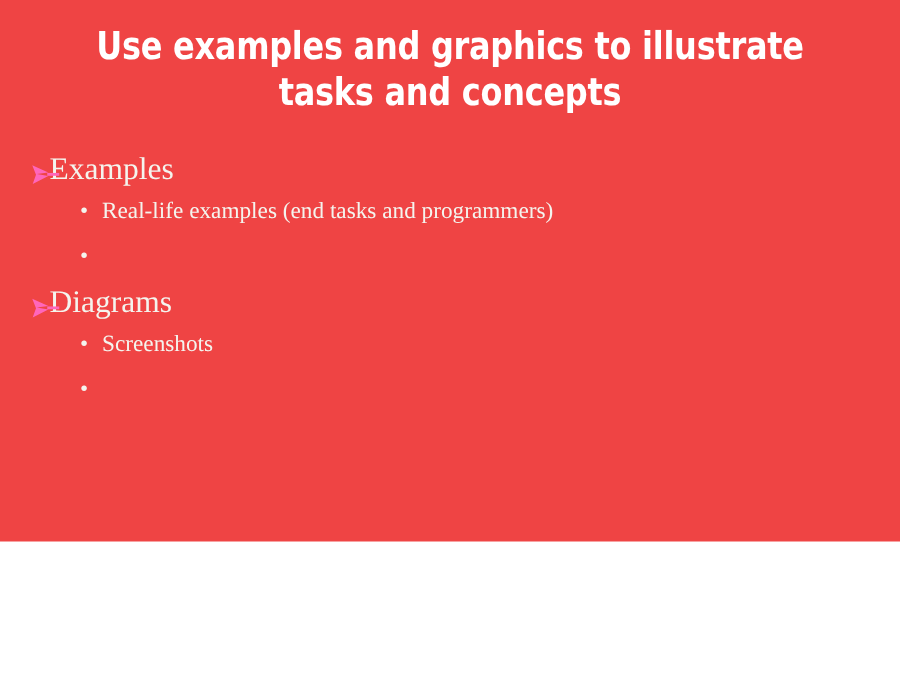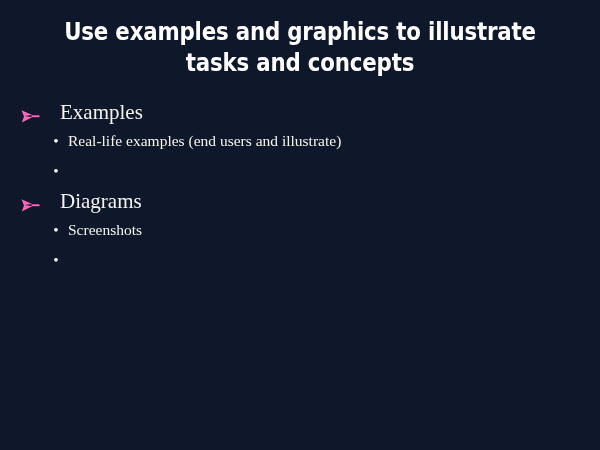--- a/index.html
+++ b/index.html
@@ -8,22 +8,22 @@
   }
   body {
     width: 600px;
     height: 450px;
     overflow: hidden;
     font-family: "Liberation Serif", "DejaVu Serif", serif;
   }
   #slide {
     position: relative;
     width: 600px;
-    height: 450px;
-    background: #0f172a;
+    height: 361px;
+    background: #ef4444;
     box-sizing: border-box;
     overflow: hidden;
   }
 
   
   #title-block {
     position: absolute;
     left: 0;
     top: 16px;
     width: 600px;
@@ -45,21 +45,21 @@
   #body-block {
     position: absolute;
     left: 0;
     top: 99px;
     width: 600px;
   }
 
   .lvl1 {
     position: relative;
     height: 29px;
-    padding-left: 60px;
+    padding-left: 33px;
     color: #f4f4ee;
     font-size: 21px;
     line-height: 26px;
     white-space: nowrap;
   }
   .lvl1-marker {
     position: absolute;
     left: 21px;
     top: 5px;
     width: 19px;
@@ -106,21 +106,21 @@
         <svg width="19" height="15" viewBox="0 0 19 15" xmlns="http://www.w3.org/2000/svg">
           <path d="M0.5 1.2 L11.2 6.0 L3.6 7.0 L11.2 8.3 L0.8 13.6 L3.0 7.5 Z" fill="#ff66bb"></path>
           <rect x="10.5" y="6.3" width="8.0" height="1.9" fill="#ff66bb"></rect>
         </svg>
       </span>
       <span class="lvl1-label">Examples</span>
     </div>
 
     <div class="lvl2">
       <span class="lvl2-marker">•</span>
-      <span class="lvl2-label">Real-life examples (end users and illustrate)</span>
+      <span class="lvl2-label">Real-life examples (end tasks and programmers)</span>
     </div>
 
     <div class="lvl2">
       <span class="lvl2-marker">•</span>
     </div>
 
     <div class="lvl1">
       <span class="lvl1-marker">
         <svg width="19" height="15" viewBox="0 0 19 15" xmlns="http://www.w3.org/2000/svg">
           <path d="M0.5 1.2 L11.2 6.0 L3.6 7.0 L11.2 8.3 L0.8 13.6 L3.0 7.5 Z" fill="#ff66bb"></path>

